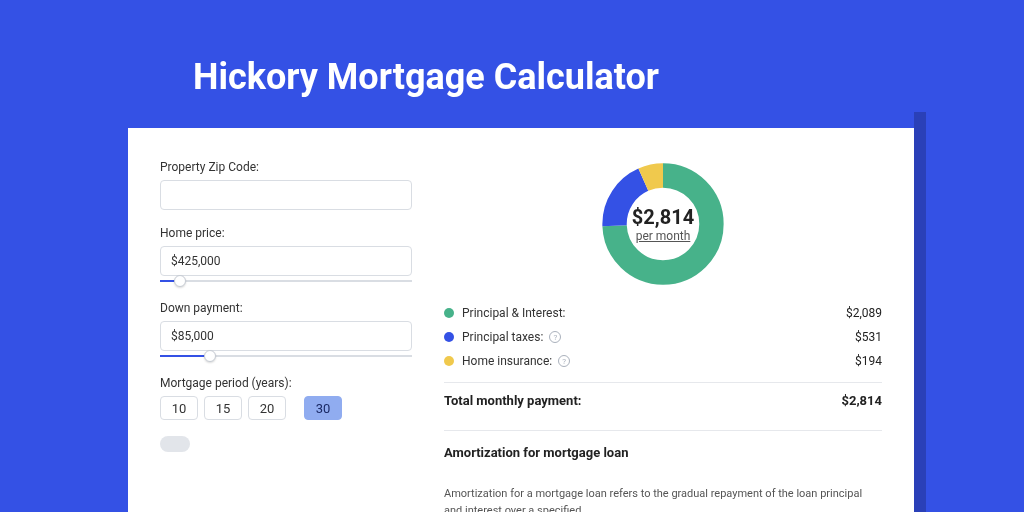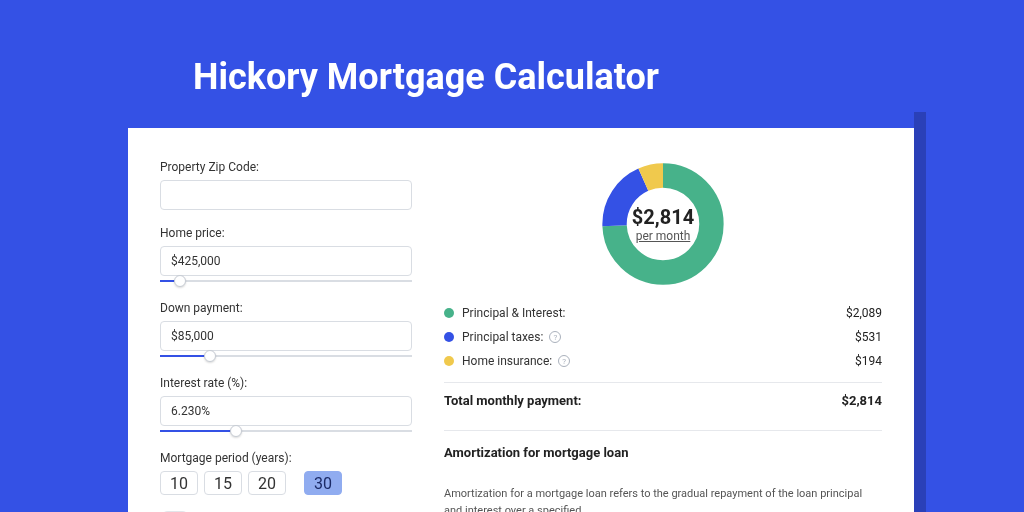--- a/index.html
+++ b/index.html
@@ -14,21 +14,21 @@
   .field{width:100%;height:30px;border:1px solid #d9dde3;border-radius:4px;padding:0 10px;font-size:12px;color:#333;outline:none;}
   .group{margin-bottom:16px;}
   .slider-wrap{position:relative;height:10px;margin-top:-1px;}
   .slider-track{position:absolute;left:0;right:0;top:5px;height:2px;background:#d9dde3;}
   .slider-fill{position:absolute;left:0;top:5px;height:2px;background:#3451e5;}
   .slider-thumb{position:absolute;top:0;width:12px;height:12px;border-radius:50%;background:#fff;border:1px solid #c7ccd4;box-shadow:0 1px 2px rgba(0,0,0,.15);}
   .row{display:flex;gap:8px;}
   .row .field{flex:1;}
   .row .field.small{flex:0 0 74px;}
   .period-tabs{display:flex;gap:6px;}
-  .ptab{flex:0 0 38px;height:24px;border:1px solid #d9dde3;border-radius:4px;font-size:16px;color:#333;background:#fff;display:flex;align-items:center;justify-content:center;cursor:pointer;}
+  .ptab{flex:0 0 38px;height:24px;border:1px solid #d9dde3;border-radius:4px;font-size:13px;color:#333;background:#fff;display:flex;align-items:center;justify-content:center;cursor:pointer;}
   .ptab.active{background:#90acf0;border-color:#90acf0;color:#1b2a66;margin-left:12px;}
   .toggle-row{display:flex;align-items:center;gap:10px;margin-top:14px;}
   .toggle{width:30px;height:16px;border-radius:10px;background:#e2e5ea;position:relative;}
   .section-title{font-size:13px;font-weight:700;color:#222;margin-bottom:14px;}
   .donut-wrap{display:flex;justify-content:center;margin-bottom:18px;}
   .donut{position:relative;width:128px;height:128px;}
   .donut svg{width:128px;height:128px;transform:rotate(-90deg);}
   .donut-center{position:absolute;left:0;top:0;width:128px;height:128px;display:flex;flex-direction:column;align-items:center;justify-content:center;}
   .donut-amount{font-size:20px;font-weight:700;color:#222;}
   .donut-sub{font-size:12px;color:#555;text-decoration:underline;}
@@ -76,29 +76,20 @@
         <div class="row">
           <input class="field" value="$85,000" style="">
         </div>
         <div class="slider-wrap">
           <div class="slider-track"></div>
           <div class="slider-fill" style="width:20%;"></div>
           <div class="slider-thumb" style="left:calc(20% - 6px);"></div>
         </div>
       </div>
 
-      <div class="group">
-        <label class="lbl">Interest rate (%):</label>
-        <input class="field" value="6.230%" style="">
-        <div class="slider-wrap">
-          <div class="slider-track"></div>
-          <div class="slider-fill" style="width:30%;"></div>
-          <div class="slider-thumb" style="left:calc(30% - 6px);"></div>
-        </div>
-      </div>
 
       <div class="group">
         <label class="lbl">Mortgage period (years):</label>
         <div class="period-tabs">
           <div class="ptab">10</div>
           <div class="ptab">15</div>
           <div class="ptab">20</div>
           <div class="ptab active">30</div>
         </div>
       </div>

